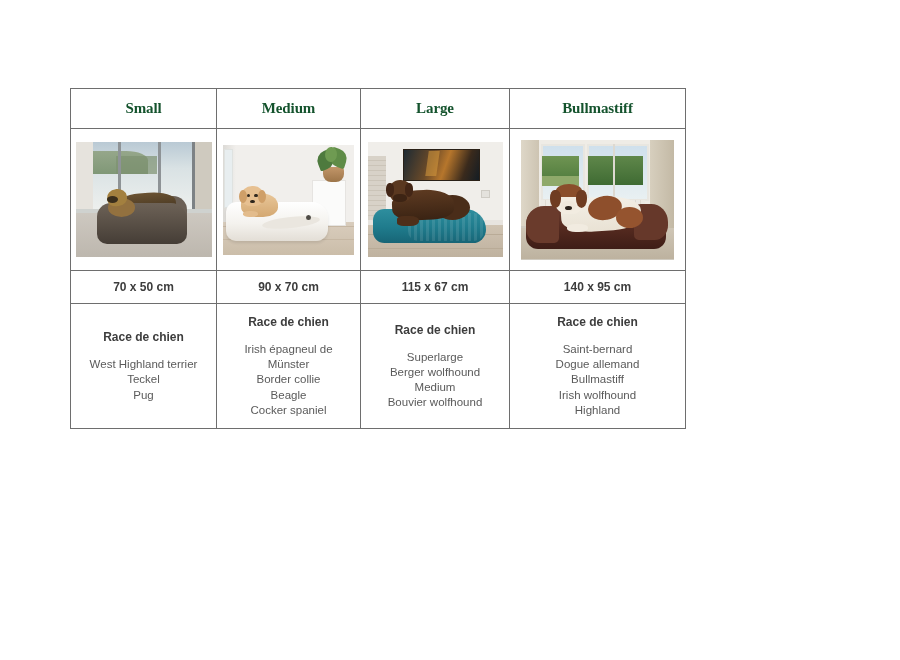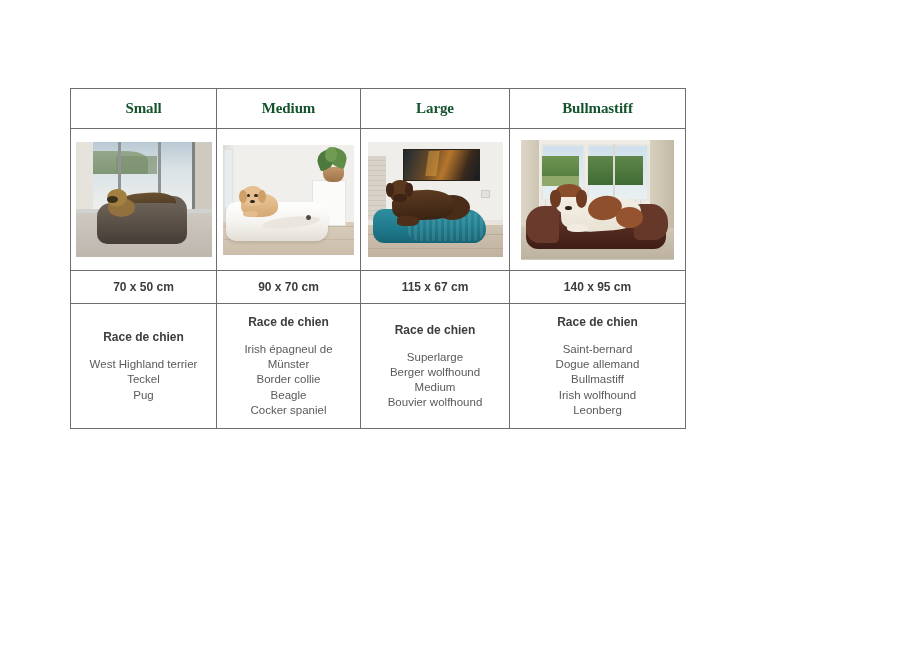--- a/index.html
+++ b/index.html
@@ -462,20 +462,20 @@
         </div>
       </td>
       <td>
         <div class="breed-cell">
           <div class="breed-title">Race de chien</div>
           <ul class="breed-list">
             <li>Saint-bernard</li>
             <li>Dogue allemand</li>
             <li>Bullmastiff</li>
             <li>Irish wolfhound</li>
-            <li>Leonberg</li>
+            <li>Highland</li>
           </ul>
         </div>
       </td>
     </tr>
 
   </tbody>
 </table>
 
 </body></html>

